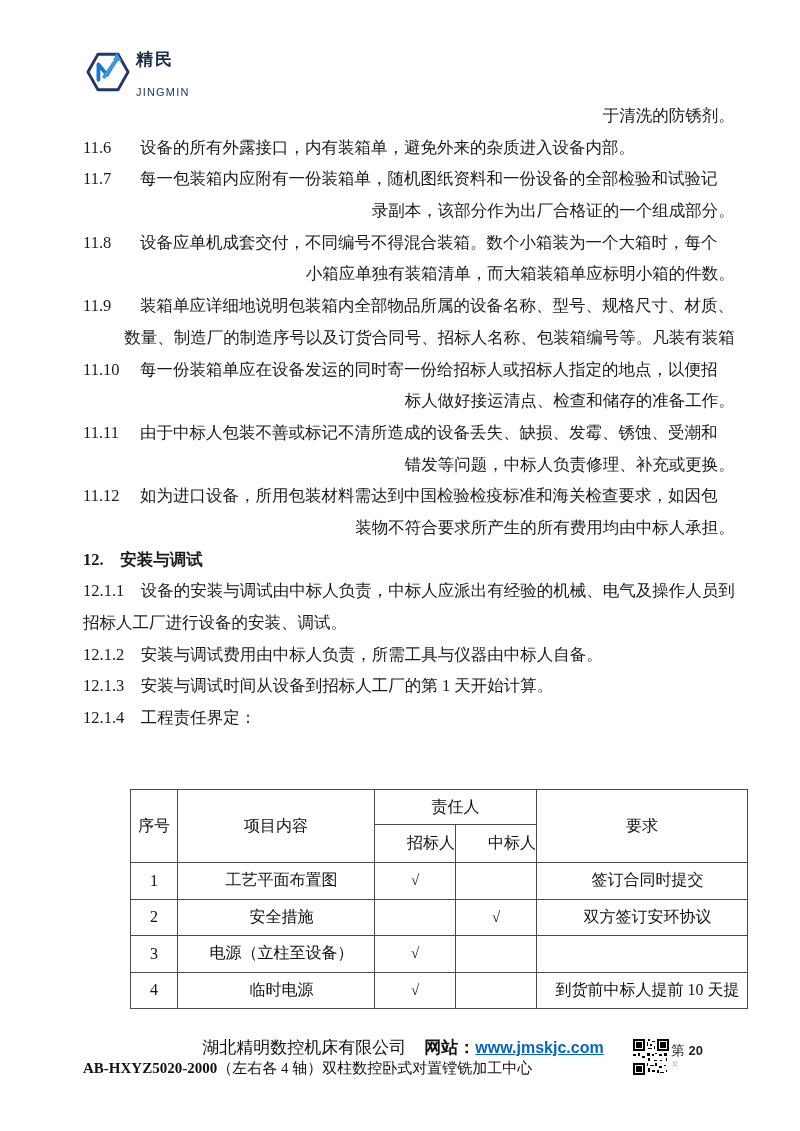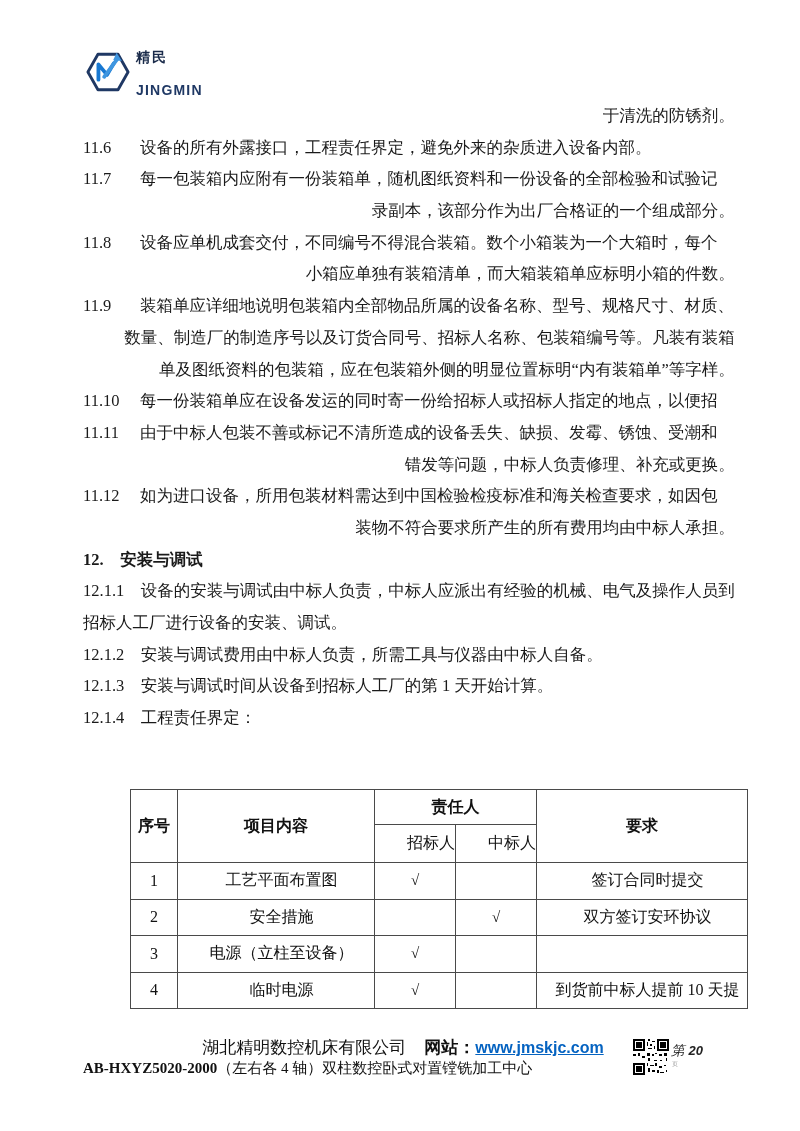--- a/index.html
+++ b/index.html
@@ -2,50 +2,50 @@
 <html style="--link: #0563C1; --logo_navy: #1f3864; --logo_blue: #1778d2;"><head>
 <meta charset="utf-8">
 <style>
   html,body{margin:0;padding:0;background:#fff;}
   .page{position:relative;width:800px;height:1131px;background:#fff;overflow:hidden;
         font-family:"Liberation Serif","DejaVu Serif",serif;color:#1a1a1a;}
 
   
   .logo{position:absolute;left:85px;top:50px;display:flex;align-items:center;}
   .logo-text{margin-left:5px;font-family:"Liberation Sans","DejaVu Sans",sans-serif;}
-  .logo-cn{font-size:14px;font-weight:700;color:#1a2b4a;letter-spacing:2px;line-height:1;}
-  .logo-en{font-size:14px;font-weight:700;color:#1f3864;letter-spacing:1.2px;margin-top:18px;}
+  .logo-cn{font-size:17px;font-weight:700;color:#1a2b4a;letter-spacing:2px;line-height:1;}
+  .logo-en{font-size:11px;font-weight:400;color:#1f3864;letter-spacing:1.2px;margin-top:18px;}
 
   
   .body-lines{position:absolute;left:83px;top:100px;font-size:16.5px;line-height:31.7px;white-space:nowrap;}
   .ln{height:31.7px;}
   .ln .num{display:inline-block;width:57px;}
   .ln.ind{margin-left:29px;text-align:right;}
   .ln.bold{font-weight:700;}
 
   
   .resp-table{position:absolute;left:130px;top:789px;border-collapse:collapse;table-layout:fixed;
               font-size:16px;color:#111;}
   .resp-table th,.resp-table td{border:1px solid #4a4a4a;font-weight:400;padding:0;text-align:center;
               overflow:hidden;white-space:nowrap;}
-  .resp-table tr.h1 th{height:34px;font-weight:bold;}
+  .resp-table tr.h1 th{height:34px;}
   .resp-table tr.h2 th{height:37px;padding-left:32px;}
   .resp-table tbody td{height:35.5px;}
   .resp-table .l{text-align:center;padding-left:11px;}
   .resp-table .chk{font-size:15px;}
 
   
   .footer-line1{position:absolute;left:83px;top:1036px;width:640px;text-align:center;font-size:17px;color:#111;}
   .site-label{margin-left:18px;font-weight:bold;}
   .site-link{color:var(--link,#0563C1);font-family:"Liberation Sans","DejaVu Sans",sans-serif;
              font-weight:700;text-decoration:underline;font-size:16px;}
   .footer-line2{position:absolute;left:83px;top:1059px;width:640px;text-align:left;font-size:15px;color:#111;}
   .model-num{font-weight:700;}
   .qr{position:absolute;left:633px;top:1039px;width:36px;height:36px;}
-  .page-indicator{position:absolute;left:671px;top:1042px;font-size:13.5px;color:#222;font-style:italic;}
+  .page-indicator{position:absolute;left:671px;top:1042px;font-size:13.5px;color:#222;}
   .page-num{font-family:"Liberation Sans","DejaVu Sans",sans-serif;font-weight:700;font-size:13px;margin-left:4px;}
   .page-unit{position:absolute;left:672px;top:1060px;font-size:6px;color:#999;}
 </style>
 </head>
 <body>
 
 <div class="page">
 
   <div class="logo">
     <span>
@@ -57,29 +57,29 @@
       </svg>
     </span>
     <span class="logo-text">
       <div class="logo-cn">精民</div>
       <div class="logo-en">JINGMIN</div>
     </span>
   </div>
 
   <div class="body-lines">
       <div class="ln ind"><span>于清洗的防锈剂。</span></div>
-      <div class="ln"><span class="num">11.6</span><span>设备的所有外露接口，工程责任界定，避免外来的杂质进入设备内部。</span></div>
+      <div class="ln"><span class="num">11.6</span><span>设备的所有外露接口，内有装箱单，避免外来的杂质进入设备内部。</span></div>
       <div class="ln"><span class="num">11.7</span><span>每一包装箱内应附有一份装箱单，随机图纸资料和一份设备的全部检验和试验记</span></div>
       <div class="ln ind"><span>录副本，该部分作为出厂合格证的一个组成部分。</span></div>
       <div class="ln"><span class="num">11.8</span><span>设备应单机成套交付，不同编号不得混合装箱。数个小箱装为一个大箱时，每个</span></div>
       <div class="ln ind"><span>小箱应单独有装箱清单，而大箱装箱单应标明小箱的件数。</span></div>
       <div class="ln"><span class="num">11.9</span><span>装箱单应详细地说明包装箱内全部物品所属的设备名称、型号、规格尺寸、材质、</span></div>
       <div class="ln ind"><span>数量、制造厂的制造序号以及订货合同号、招标人名称、包装箱编号等。凡装有装箱</span></div>
-      <div class="ln ind"><span>单及图纸资料的包装箱，应在包装箱外侧的明显位置标明“内有装箱单”等字样。</span></div>
       <div class="ln"><span class="num">11.10</span><span>每一份装箱单应在设备发运的同时寄一份给招标人或招标人指定的地点，以便招</span></div>
+      <div class="ln ind"><span>标人做好接运清点、检查和储存的准备工作。</span></div>
       <div class="ln"><span class="num">11.11</span><span>由于中标人包装不善或标记不清所造成的设备丢失、缺损、发霉、锈蚀、受潮和</span></div>
       <div class="ln ind"><span>错发等问题，中标人负责修理、补充或更换。</span></div>
       <div class="ln"><span class="num">11.12</span><span>如为进口设备，所用包装材料需达到中国检验检疫标准和海关检查要求，如因包</span></div>
       <div class="ln ind"><span>装物不符合要求所产生的所有费用均由中标人承担。</span></div>
       <div class="ln bold"><span>12.　安装与调试</span></div>
       <div class="ln"><span>12.1.1　设备的安装与调试由中标人负责，中标人应派出有经验的机械、电气及操作人员到</span></div>
       <div class="ln"><span>招标人工厂进行设备的安装、调试。</span></div>
       <div class="ln"><span>12.1.2　安装与调试费用由中标人负责，所需工具与仪器由中标人自备。</span></div>
       <div class="ln"><span>12.1.3　安装与调试时间从设备到招标人工厂的第 1 天开始计算。</span></div>
       <div class="ln"><span>12.1.4　工程责任界定：</span></div>

